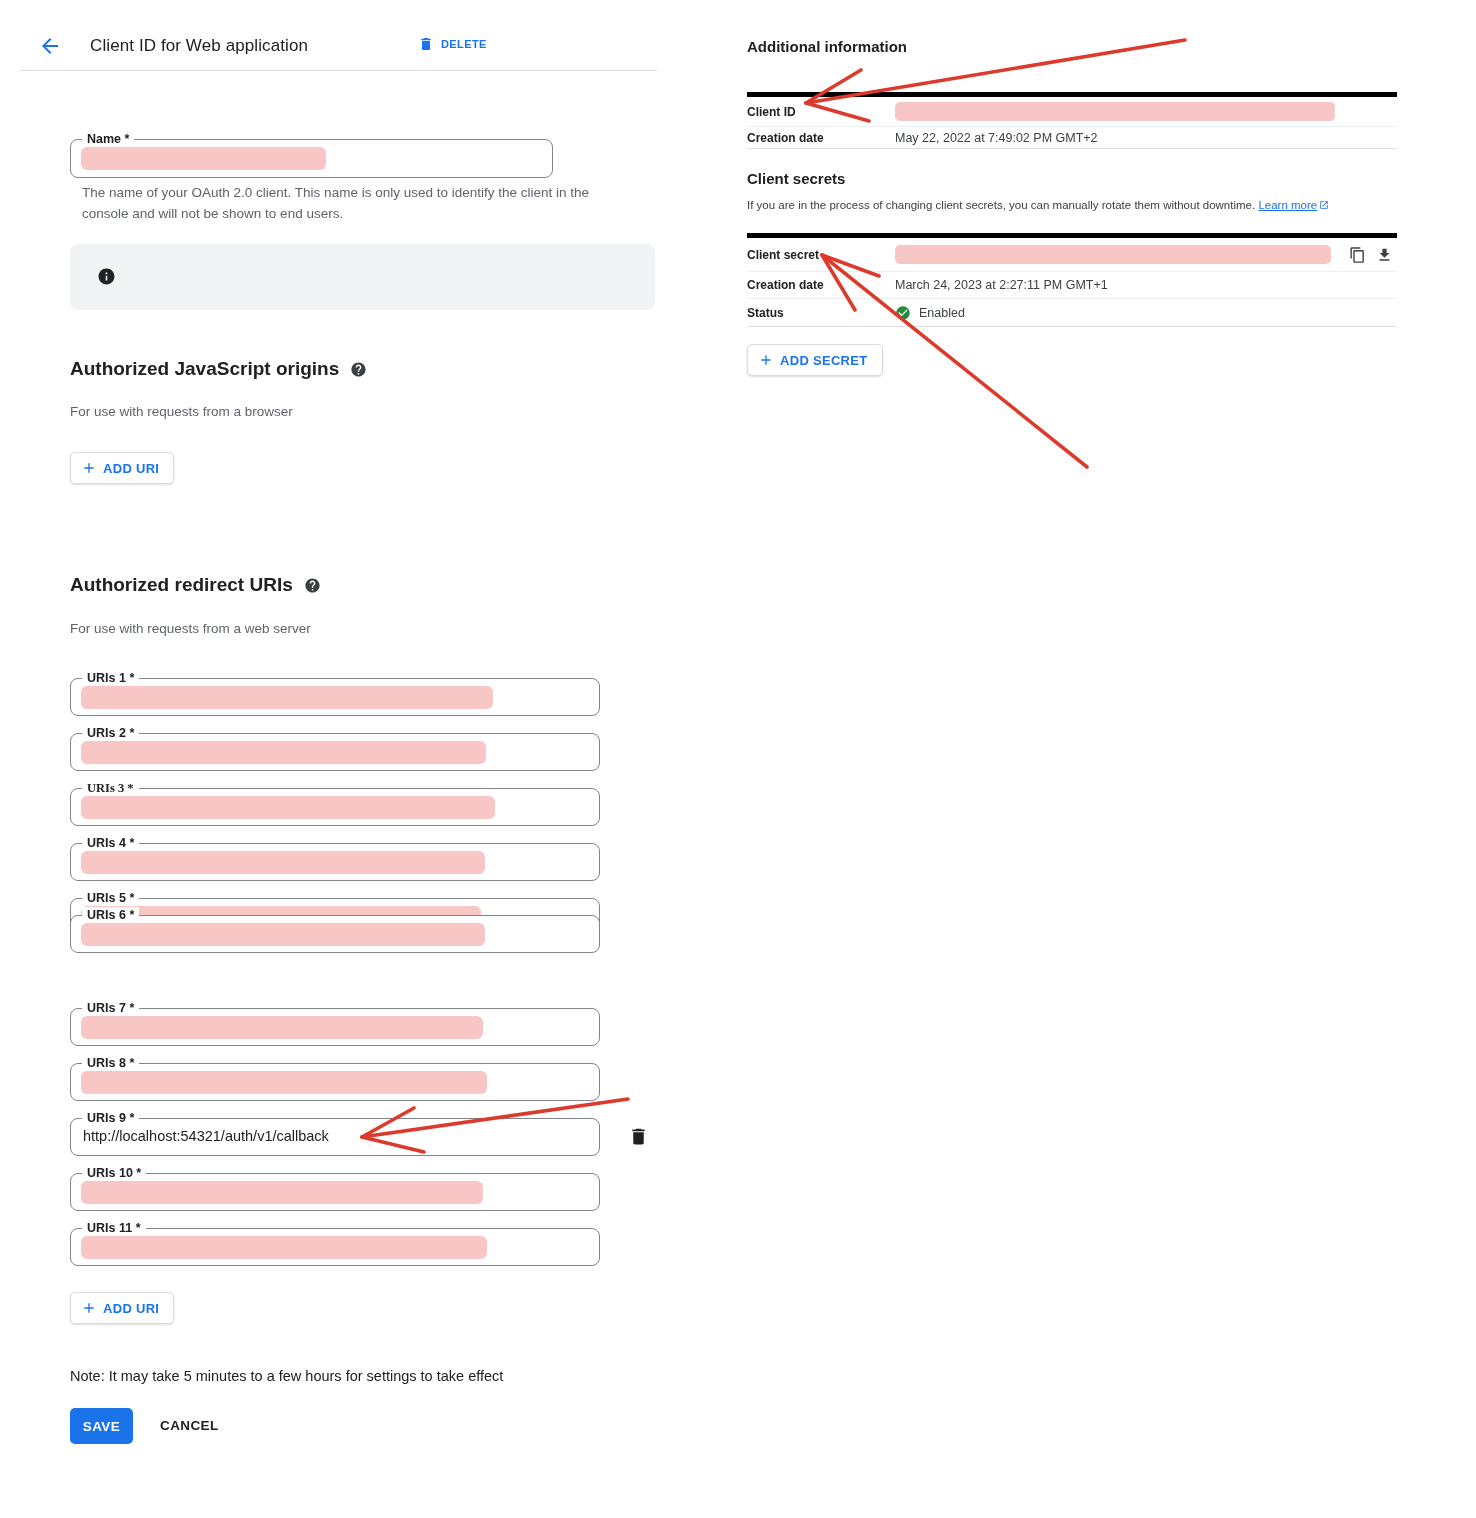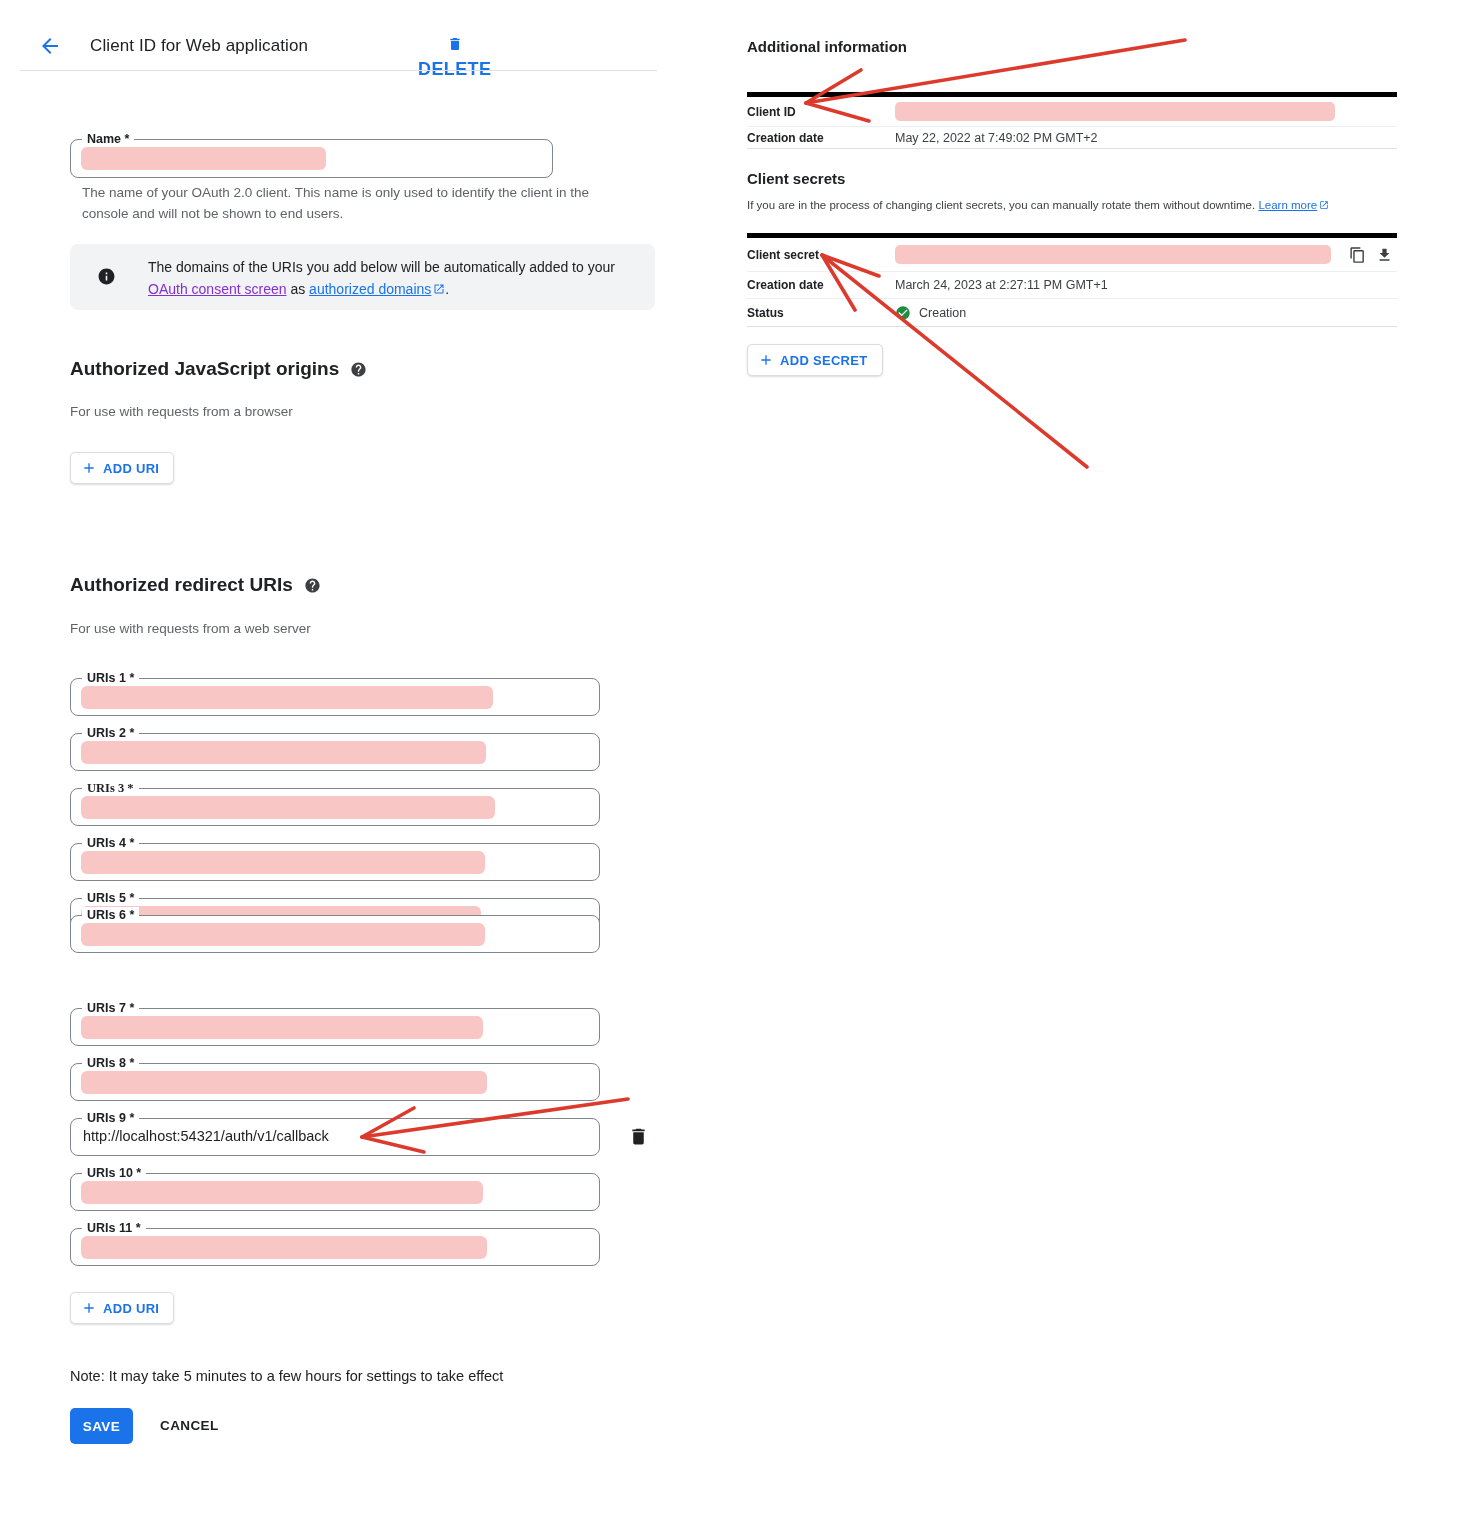--- a/index.html
+++ b/index.html
@@ -4,21 +4,21 @@
 <style>
   * { box-sizing: border-box; margin: 0; padding: 0; }
   html,body { width:1476px; height:1518px; background:#fff; overflow:hidden;
     font-family:"Liberation Sans", sans-serif; color:#202124; }
   #stage { position:relative; width:1476px; height:1518px; }
 
   
   .hdr-back { position:absolute; left:38px; top:34px; width:24px; height:24px; cursor:pointer; }
   .hdr-title { position:absolute; left:90px; top:36px; font-size:17px; font-weight:500; letter-spacing:.1px; }
   .hdr-delete { position:absolute; left:418px; top:36px; display:inline-flex; align-items:center; gap:7px;
-    color:#1a73e8; font-size:18px; font-weight:700; letter-spacing:.4px; cursor:pointer;flex-direction:column; }
+    color:#1a73e8; font-size:11px; font-weight:700; letter-spacing:.4px; cursor:pointer; }
   .hdr-divider { position:absolute; left:20px; top:70px; width:637px; height:1px; background:#e0e0e0; }
 
   
   .ofield { position:absolute; border:1px solid #80868b; border-radius:8px; background:#fff; }
   .flabel { position:absolute; top:-9px; left:11px; background:#fff; padding:0 5px;
     font-size:12.5px; font-weight:700; color:#202124; white-space:nowrap; line-height:17px; }
   .redact { position:absolute; left:10px; top:7px; height:23px; border-radius:6px; background:#f9c6c6; }
   .fvalue { position:absolute; left:12px; top:9px; font-size:14.5px; color:#202124; white-space:nowrap; }
 
   .helper { position:absolute; left:82px; top:182px; width:525px; font-size:13.5px; line-height:21px; color:#5f6368; }
@@ -97,23 +97,20 @@
     <span class="redact" id="name-redact" style="width: 245px;"></span>
   </div>
   <div class="helper">The name of your OAuth 2.0 client. This name is only used to identify the client in the console and will not be shown to end users.</div>
 
   <div class="banner">
     <span class="banner-icon">
       <svg viewBox="0 0 24 24" width="19" height="19">
           <path fill="#202124" d="M12 2C6.48 2 2 6.48 2 12s4.48 10 10 10 10-4.48 10-10S17.52 2 12 2zm1 15h-2v-6h2v6zm0-8h-2V7h2v2z"></path>
         </svg>
     </span>
-    <div class="banner-text"><span>The domains of the URIs you add below will be automatically added to your </span><span class="lnk-purple">OAuth consent screen</span><span> as </span><span class="lnk-blue"><span>authorized domains</span><span class="ext-ic"><svg viewBox="0 0 24 24" width="12" height="12">
-              <path fill="#1a73e8" d="M19 19H5V5h7V3H5c-1.11 0-2 .9-2 2v14c0 1.1.89 2 2 2h14c1.1 0 2-.9 2-2v-7h-2v7zM14 3v2h3.59l-9.83 9.83 1.41 1.41L19 6.41V10h2V3h-7z"></path>
-            </svg></span></span><span>.</span></div>
   </div>
 
   <div class="h2" style="left:70px; top:358px;">
     <span>Authorized JavaScript origins</span>
     <span>
         <svg viewBox="0 0 24 24" width="17" height="17">
           <path fill="#3c4043" d="M12 2C6.48 2 2 6.48 2 12s4.48 10 10 10 10-4.48 10-10S17.52 2 12 2zm1 17h-2v-2h2v2zm2.07-7.75l-.9.92C13.45 12.9 13 13.5 13 15h-2v-.5c0-1.1.45-2.1 1.17-2.83l1.24-1.26c.37-.36.59-.86.59-1.41 0-1.1-.9-2-2-2s-2 .9-2 2H8c0-2.21 1.79-4 4-4s4 1.79 4 4c0 .88-.36 1.68-.93 2.25z"></path>
         </svg>
       </span>
   </div>
@@ -285,21 +282,21 @@
       <span class="tvalue">March 24, 2023 at 2:27:11 PM GMT+1</span>
     </div>
     <div class="trow" style="height:28px;">
       <span class="tlabel">Status</span>
       <span class="status-wrap">
         <span>
             <svg viewBox="0 0 24 24" width="16" height="16">
               <path fill="#1e8e3e" d="M12 2C6.48 2 2 6.48 2 12s4.48 10 10 10 10-4.48 10-10S17.52 2 12 2zm-2 15l-5-5 1.41-1.41L10 14.17l7.59-7.59L19 8l-9 9z"></path>
             </svg>
           </span>
-        <span class="tvalue">Creation</span>
+        <span class="tvalue">Enabled</span>
       </span>
     </div>
   </div>
 
   <div class="add-btn" style="left:747px; top:344px;">
     <span>
         <svg viewBox="0 0 24 24" width="16" height="16">
           <path fill="#1a73e8" d="M19 13h-6v6h-2v-6H5v-2h6V5h2v6h6v2z"></path>
         </svg>
       </span>

